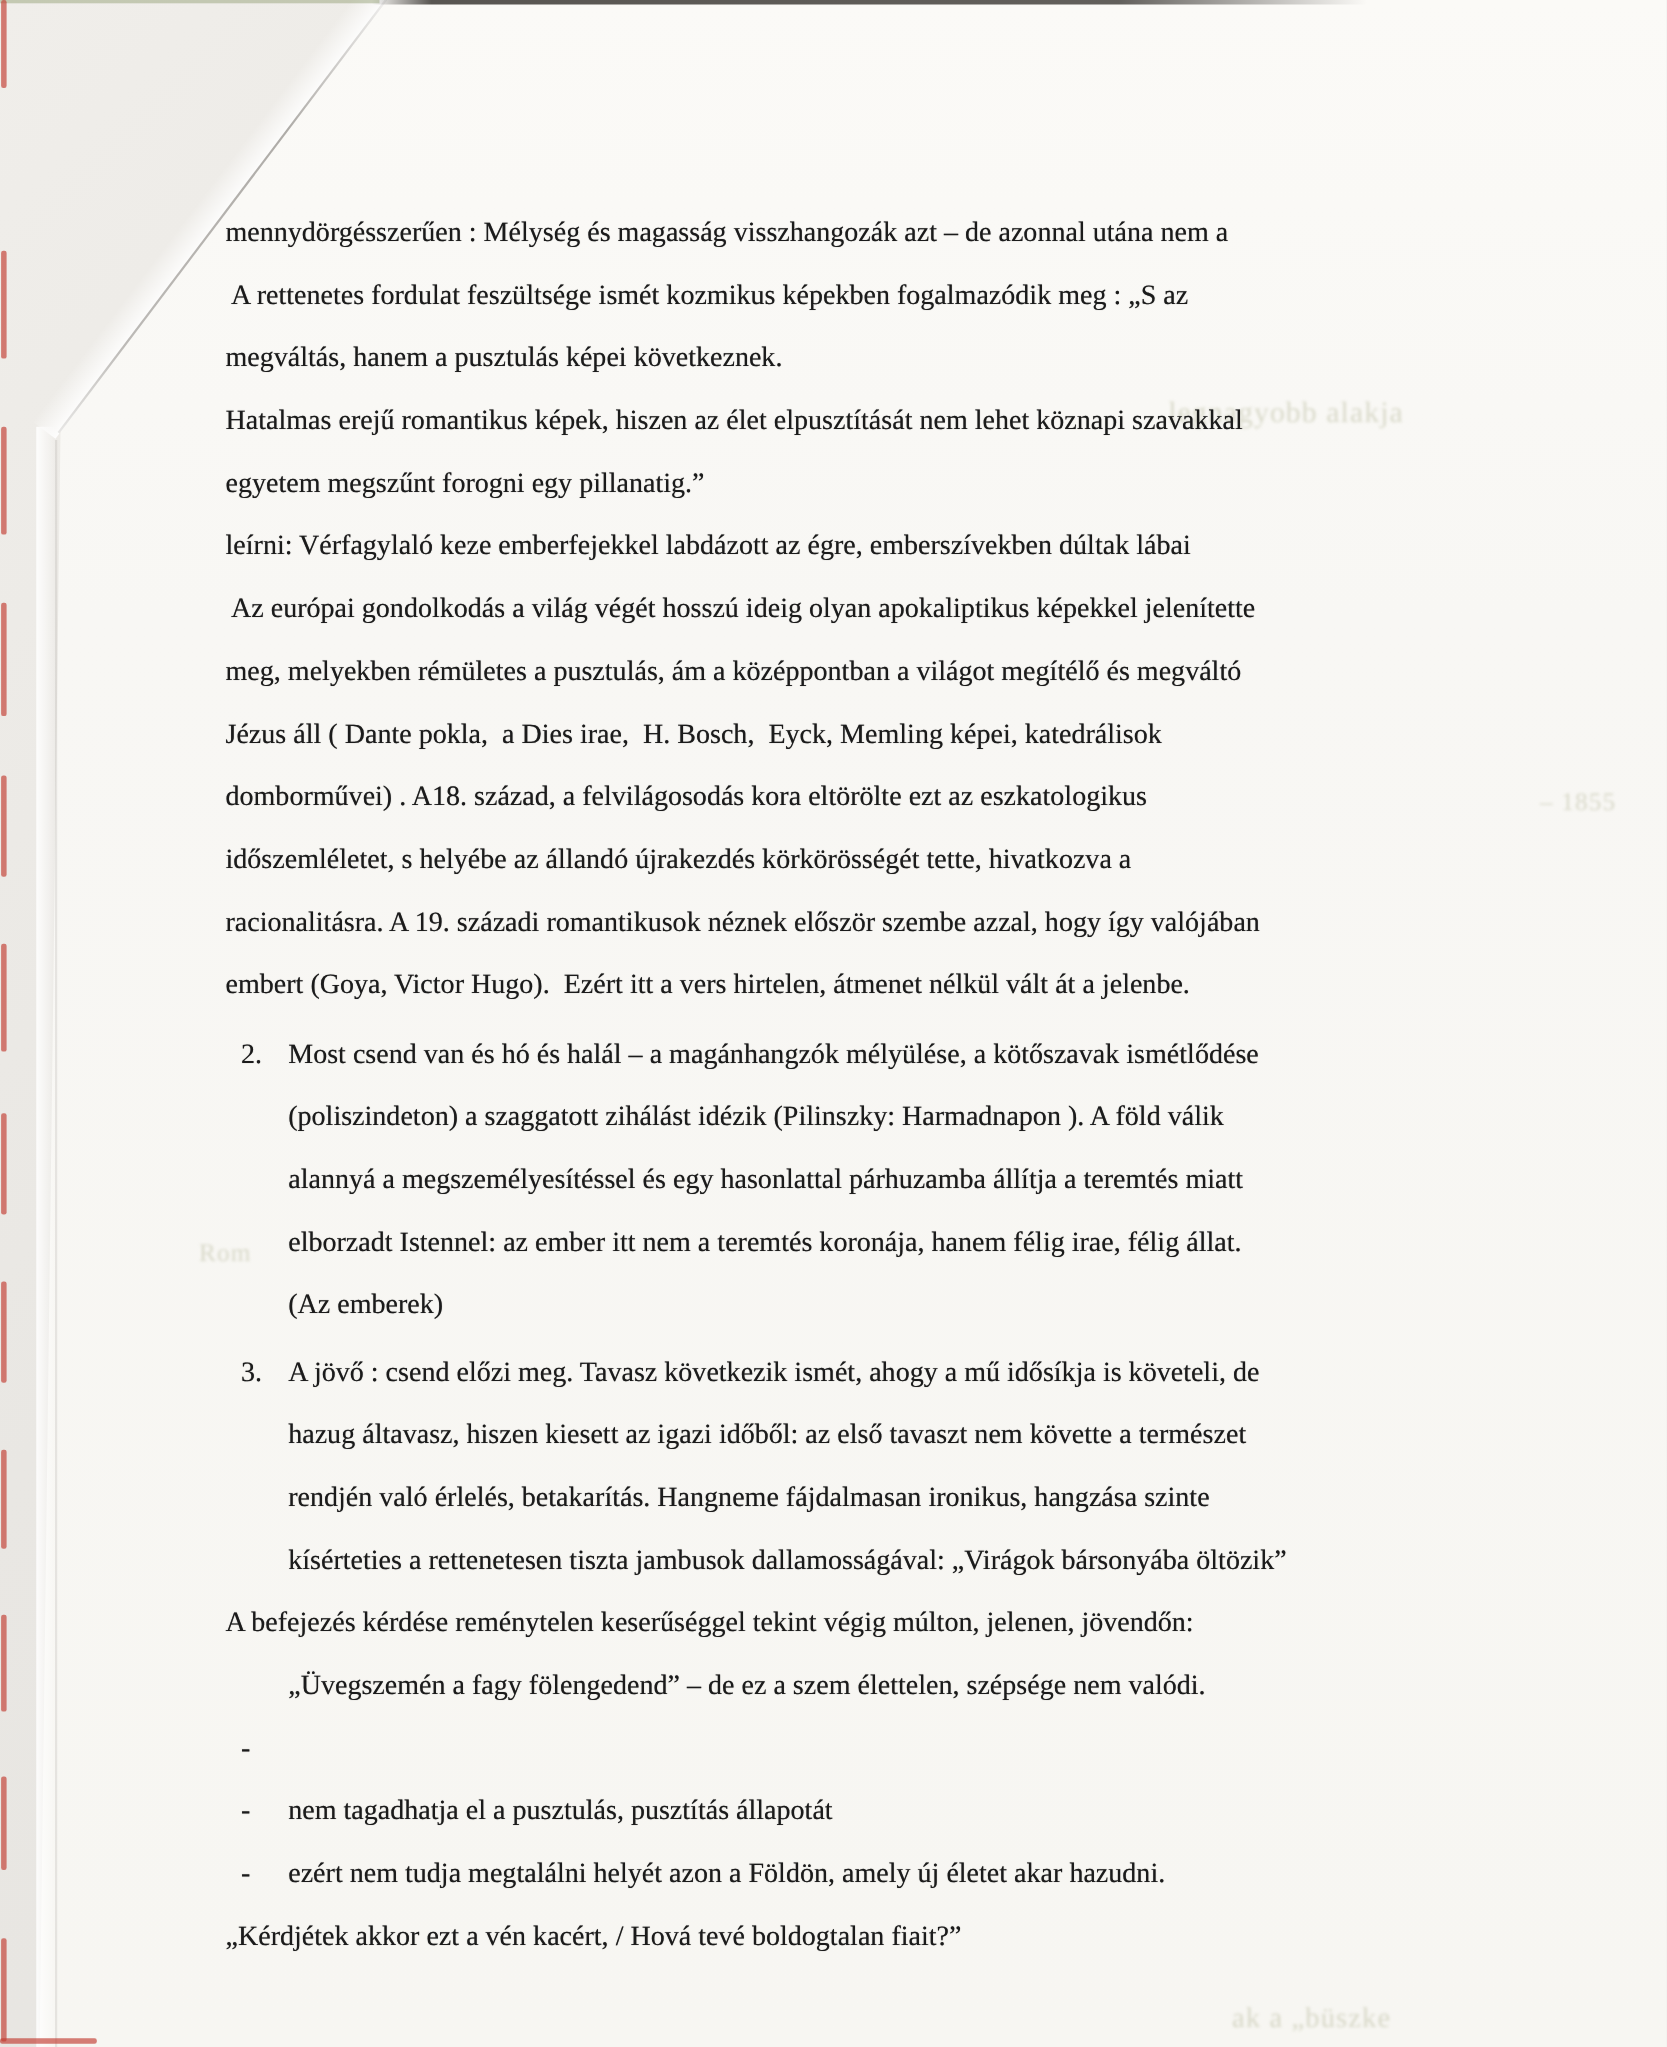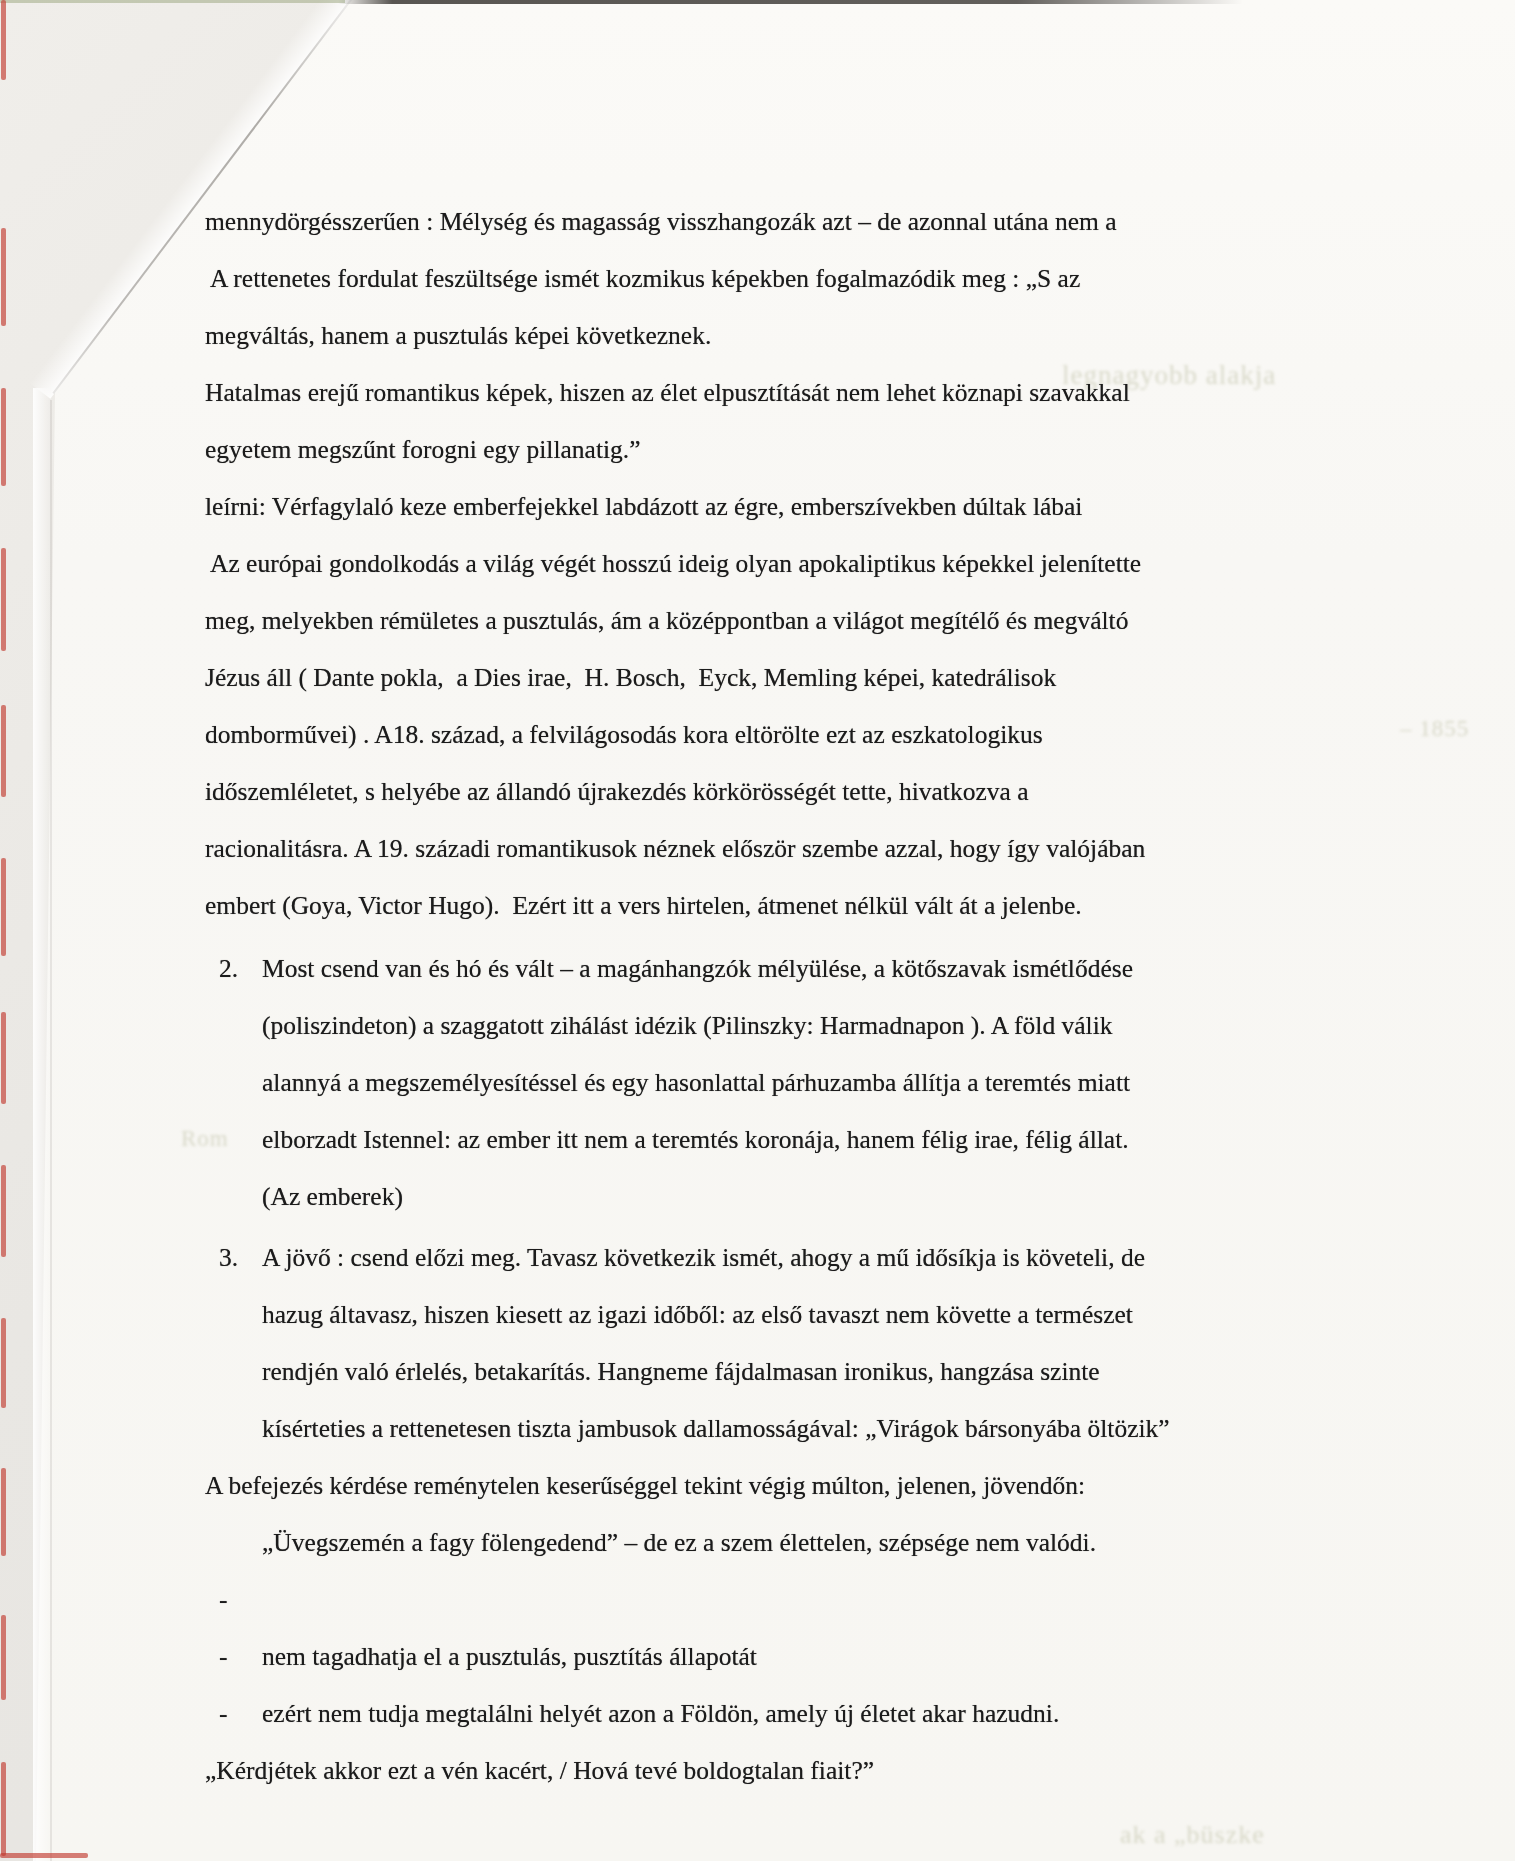--- a/index.html
+++ b/index.html
@@ -51,21 +51,21 @@
   
   .red-mark{position:absolute;left:1px;width:5px;background:#c23b30;opacity:0.65;border-radius:2px;}
   .red-mark.h{height:5px;width:88px;left:0;}
   
   .ghost{
     position:absolute;color:#9a9d74;opacity:0.34;filter:blur(1.5px);
     white-space:pre;letter-spacing:1px;
   }
   
   .textblock{
-    position:absolute;left:205px;top:193px;right:10px;
+    position:absolute;left:205px;top:182px;right:10px;
     font-size:25.5px;color:#1b1b1b;
     text-shadow:0 0 0.7px rgba(25,25,25,0.65);
   }
   .line{height:57px;line-height:57px;position:relative;white-space:pre;}
   .line .marker{position:absolute;left:14px;top:0;}
   .line .txt{display:inline-block;}
   .line.numbered .txt,.line.dash .txt,.line.cont .txt{margin-left:57px;}
   .line.plain .txt{margin-left:0;}
 </style>
 </head>
@@ -107,21 +107,21 @@
       <div class="line plain"><span class="txt">Hatalmas erejű romantikus képek, hiszen az élet elpusztítását nem lehet köznapi szavakkal</span></div>
       <div class="line plain"><span class="txt">egyetem megszűnt forogni egy pillanatig.”</span></div>
       <div class="line plain"><span class="txt">leírni: Vérfagylaló keze emberfejekkel labdázott az égre, emberszívekben dúltak lábai</span></div>
       <div class="line plain"><span class="txt"> Az európai gondolkodás a világ végét hosszú ideig olyan apokaliptikus képekkel jelenítette</span></div>
       <div class="line plain"><span class="txt">meg, melyekben rémületes a pusztulás, ám a középpontban a világot megítélő és megváltó</span></div>
       <div class="line plain"><span class="txt">Jézus áll ( Dante pokla,  a Dies irae,  H. Bosch,  Eyck, Memling képei, katedrálisok</span></div>
       <div class="line plain"><span class="txt">domborművei) . A18. század, a felvilágosodás kora eltörölte ezt az eszkatologikus</span></div>
       <div class="line plain"><span class="txt">időszemléletet, s helyébe az állandó újrakezdés körkörösségét tette, hivatkozva a</span></div>
       <div class="line plain"><span class="txt">racionalitásra. A 19. századi romantikusok néznek először szembe azzal, hogy így valójában</span></div>
       <div class="line plain"><span class="txt">embert (Goya, Victor Hugo).  Ezért itt a vers hirtelen, átmenet nélkül vált át a jelenbe.</span></div>
-      <div class="line numbered" style="margin-top: 6px;"><span class="marker">2.</span><span class="txt">Most csend van és hó és vált – a magánhangzók mélyülése, a kötőszavak ismétlődése</span></div>
+      <div class="line numbered" style="margin-top: 6px;"><span class="marker">2.</span><span class="txt">Most csend van és hó és halál – a magánhangzók mélyülése, a kötőszavak ismétlődése</span></div>
       <div class="line cont"><span class="txt">(poliszindeton) a szaggatott zihálást idézik (Pilinszky: Harmadnapon ). A föld válik</span></div>
       <div class="line cont"><span class="txt">alannyá a megszemélyesítéssel és egy hasonlattal párhuzamba állítja a teremtés miatt</span></div>
       <div class="line cont"><span class="txt">elborzadt Istennel: az ember itt nem a teremtés koronája, hanem félig irae, félig állat.</span></div>
       <div class="line cont"><span class="txt">(Az emberek)</span></div>
       <div class="line numbered" style="margin-top: 4px;"><span class="marker">3.</span><span class="txt">A jövő : csend előzi meg. Tavasz következik ismét, ahogy a mű idősíkja is követeli, de</span></div>
       <div class="line cont"><span class="txt">hazug áltavasz, hiszen kiesett az igazi időből: az első tavaszt nem követte a természet</span></div>
       <div class="line cont"><span class="txt">rendjén való érlelés, betakarítás. Hangneme fájdalmasan ironikus, hangzása szinte</span></div>
       <div class="line cont"><span class="txt">kísérteties a rettenetesen tiszta jambusok dallamosságával: „Virágok bársonyába öltözik”</span></div>
       <div class="line plain"><span class="txt">A befejezés kérdése reménytelen keserűséggel tekint végig múlton, jelenen, jövendőn:</span></div>
       <div class="line cont"><span class="txt">„Üvegszemén a fagy fölengedend” – de ez a szem élettelen, szépsége nem valódi.</span></div>

